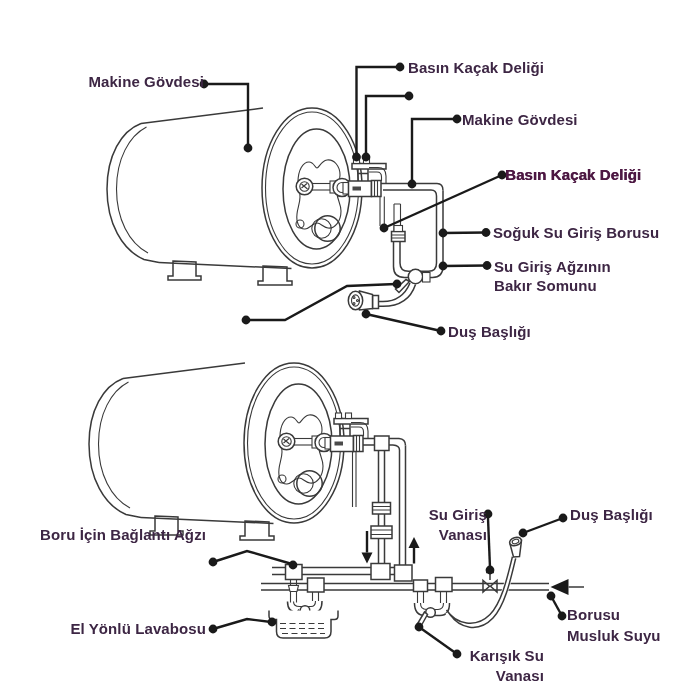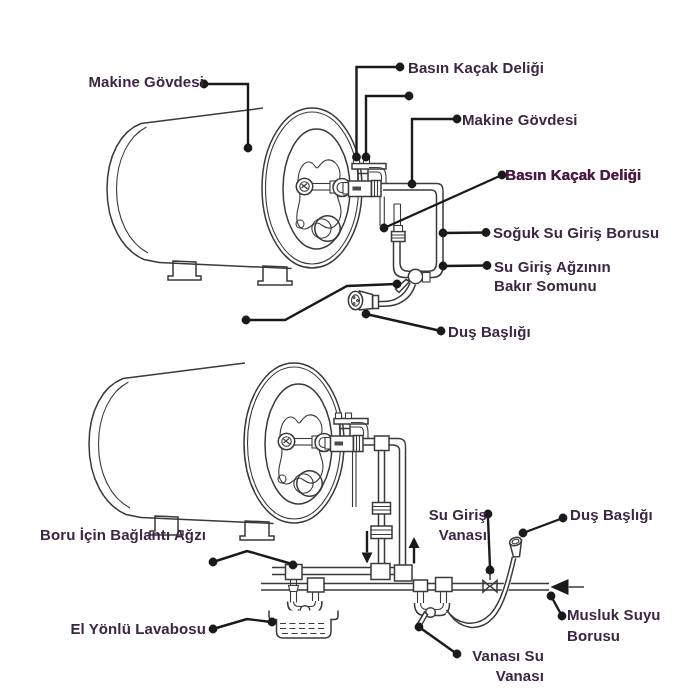--- a/index.html
+++ b/index.html
@@ -269,21 +269,21 @@
 <div class="lbl" id="lbl-cold-inlet">Soğuk Su Giriş Borusu</div>
 <div class="lbl" id="lbl-shower-top">Duş Başlığı</div>
 <div class="lbl" id="lbl-pipe-port">Boru İçin Bağlantı Ağzı</div>
 <div class="lbl" id="lbl-sink">El Yönlü Lavabosu</div>
 <div class="lbl two center" id="lbl-inlet-valve">
   <span>Su Giriş</span>
   <span>Vanası</span>
 </div>
 <div class="lbl" id="lbl-shower-bottom">Duş Başlığı</div>
 <div class="lbl two" id="lbl-tap-water">
+  <span>Borusu</span>
   <span>Musluk Suyu</span>
-  <span>Borusu</span>
 </div>
 <div class="lbl two center" id="lbl-mixed-valve">
-  <span>Vanası Su</span>
+  <span>Karışık Su</span>
   <span>Vanası</span>
 </div>
 
 </div>
 
 </body></html>

